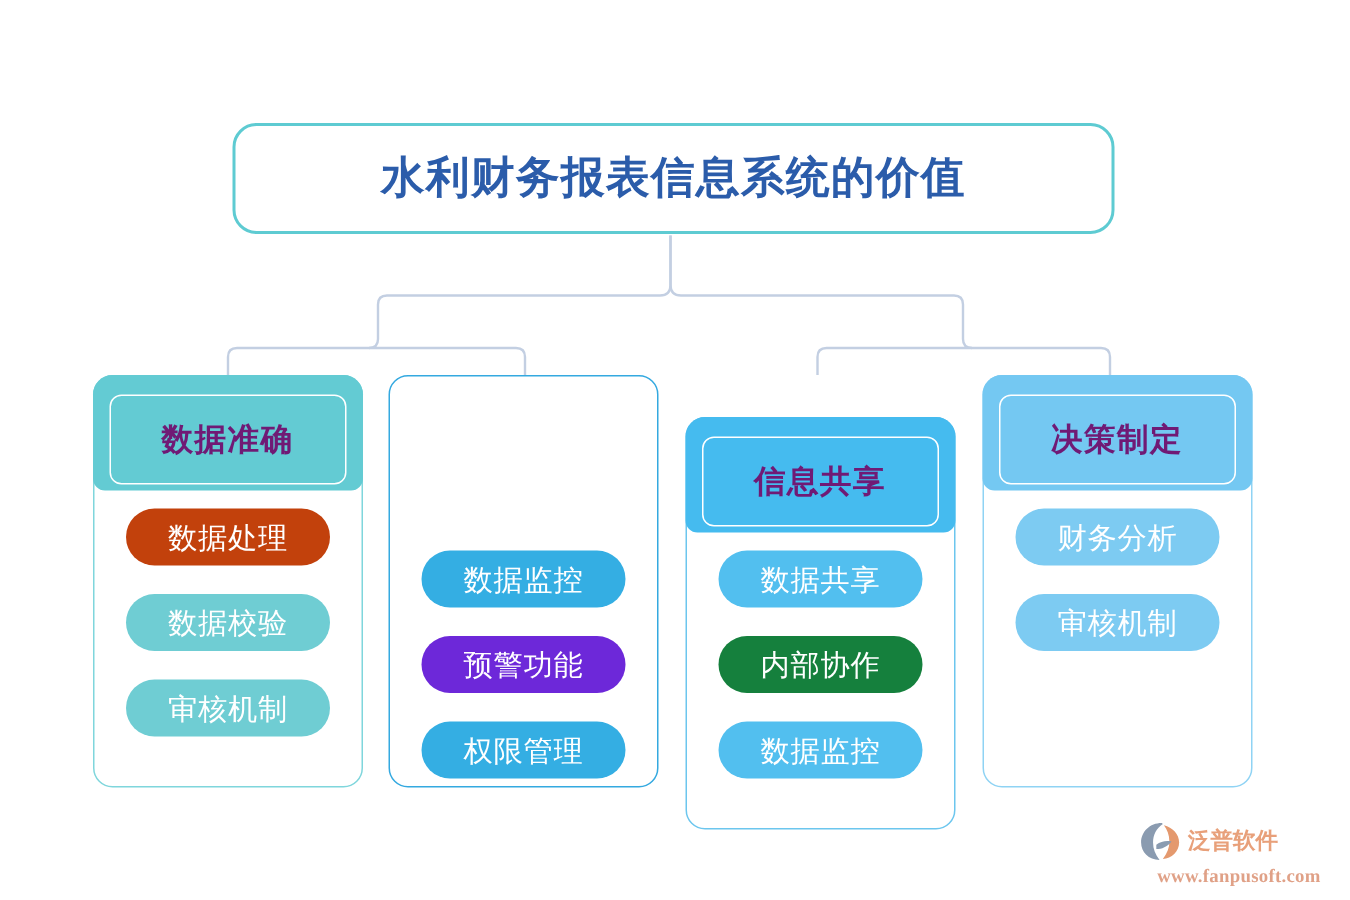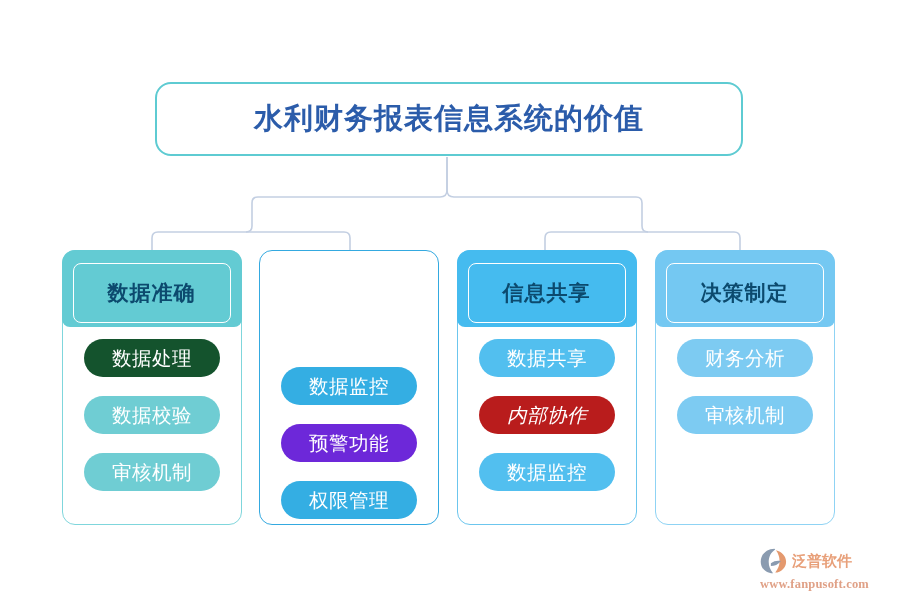--- a/index.html
+++ b/index.html
@@ -90,21 +90,21 @@
     box-sizing: border-box;
     border: 1.6px solid #ffffff;
     border-radius: 8px;
     display: flex;
     align-items: center;
     justify-content: center;
   }
   .col-header-text {
     font-size: 21px;
     font-weight: 700;
-    color: #0c4a6e;
+    color: #701a75;
     letter-spacing: 1px;
     font-family: "Liberation Serif", "DejaVu Serif", serif;
   }
 
   .items {
     position: absolute;
     left: 0;
     top: 88px;
     width: 100%;
   }
@@ -147,21 +147,21 @@
     color: #E8A07A;
     font-family: "Liberation Serif", "DejaVu Serif", serif;
     line-height: 1;
   }
   #wm-url {
     margin-top: 1px;
     font-size: 12.5px;
     font-weight: 700;
     color: #E0A187;
     letter-spacing: 0.2px;
-    text-align: left;
+    text-align: center;
     font-family: "Liberation Serif", "DejaVu Serif", serif;
   }
 </style>
 </head>
 <body>
 
 <div id="canvas">
 
   <svg id="connectors" viewBox="0 0 900 600" xmlns="http://www.w3.org/2000/svg">
     <g fill="none" stroke="#C3CFE2" stroke-width="1.6">
@@ -184,43 +184,43 @@
     <span id="title-text" style="color: rgb(43, 92, 170);">水利财务报表信息系统的价值</span>
   </div>
 
   <div class="column" id="col-0" style="border-color: rgb(127, 214, 220);">
     <div class="col-header" style="background: rgb(99, 203, 211);">
       <div class="col-header-inner">
         <span class="col-header-text">数据准确</span>
       </div>
     </div>
     <div class="items">
-      <div class="pill" style="background: #14532d; font-family: Liberation Serif, serif;">数据处理</div>
+      <div class="pill" style="background: #c2410c; font-family: Liberation Serif, serif;">数据处理</div>
       <div class="pill" style="background: rgb(111, 205, 211);">数据校验</div>
       <div class="pill" style="background: rgb(111, 205, 211);">审核机制</div>
     </div>
   </div>
 
   <div class="column" id="col-1" style="border-color: rgb(52, 169, 224);">
     <div class="items">
       <div class="pill" style="background: rgb(52, 174, 227); margin-top: 28px;">数据监控</div>
       <div class="pill" style="background: #6d28d9;">预警功能</div>
       <div class="pill" style="background: rgb(52, 174, 227);">权限管理</div>
     </div>
   </div>
 
-  <div class="column" id="col-2" style="border-color: rgb(108, 198, 238);">
+  <div class="column" id="col-2" style="border-color: rgb(108, 198, 238); margin-top: 28px;">
     <div class="col-header" style="background: rgb(69, 187, 239);">
       <div class="col-header-inner">
         <span class="col-header-text">信息共享</span>
       </div>
     </div>
     <div class="items">
       <div class="pill" style="background: rgb(82, 191, 239);">数据共享</div>
-      <div class="pill" style="background: #b91c1c; font-style: italic;">内部协作</div>
+      <div class="pill" style="background: #15803d;">内部协作</div>
       <div class="pill" style="background: rgb(82, 191, 239);">数据监控</div>
     </div>
   </div>
 
   <div class="column" id="col-3" style="border-color: rgb(143, 211, 244);">
     <div class="col-header" style="background: rgb(116, 200, 242);">
       <div class="col-header-inner">
         <span class="col-header-text">决策制定</span>
       </div>
     </div>

